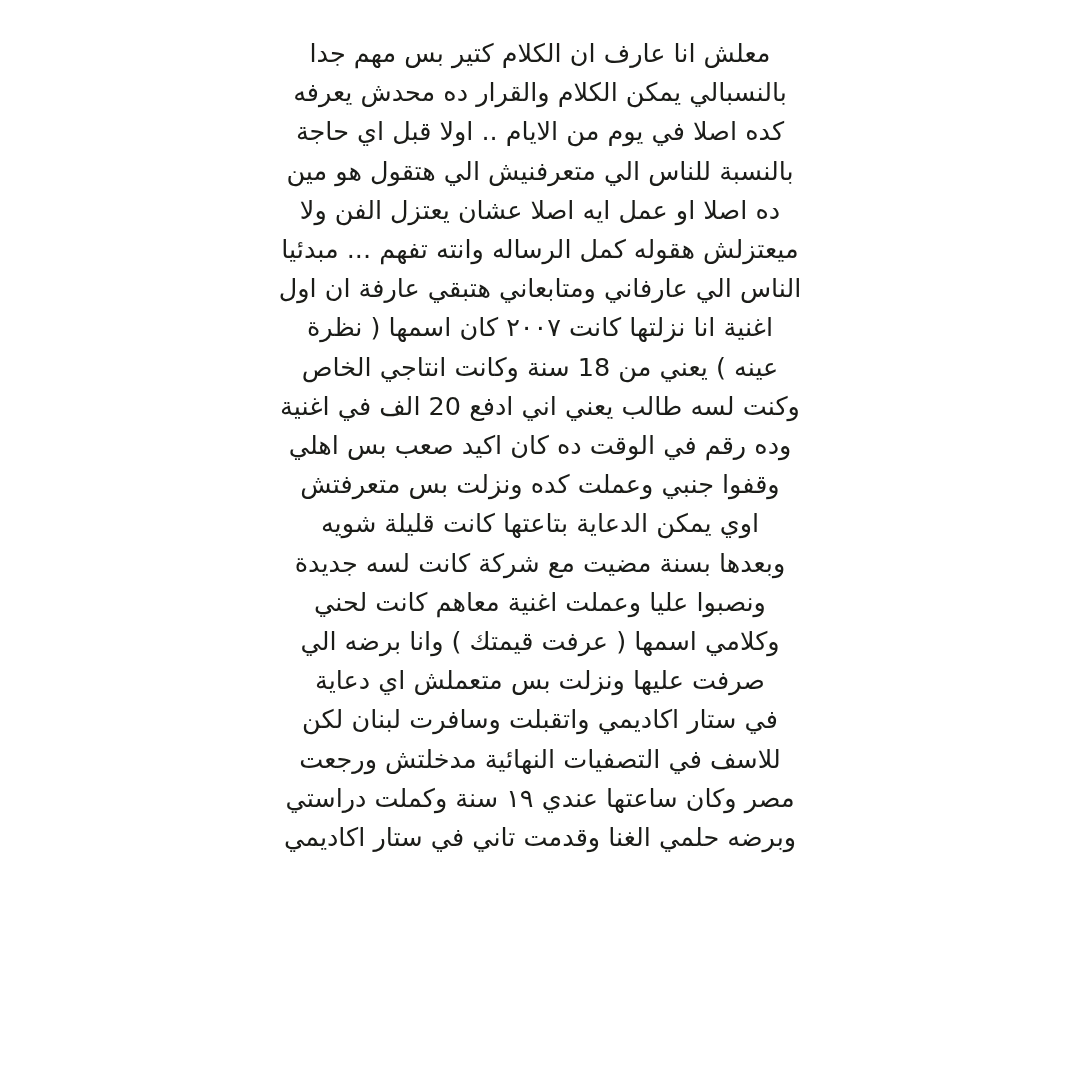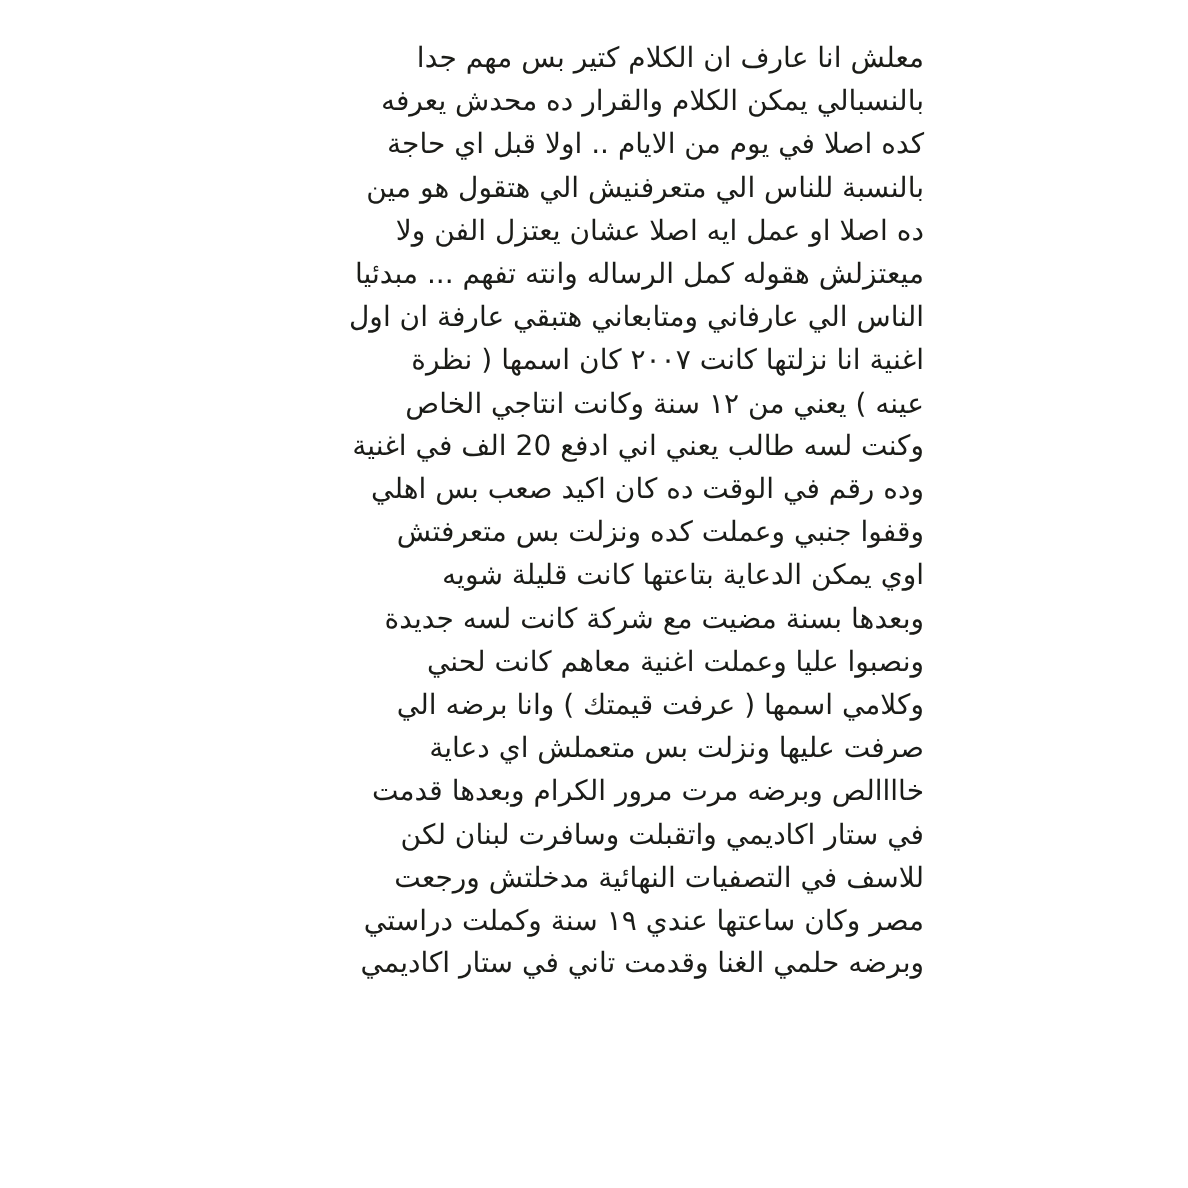--- a/index.html
+++ b/index.html
@@ -23,20 +23,21 @@
     box-sizing: border-box;
     display: flex;
     align-items: flex-start;
     justify-content: center;
     padding-top: 34px;
   }
 
   .text-block {
     width: 600px;
     direction: rtl;
+    text-align: center;
     unicode-bidi: isolate;
   }
 
   .text-line {
     display: block;
     font-size: 25.5px;
     line-height: 39.2px;
     color: #1b1c18;
     letter-spacing: 0;
     white-space: nowrap;
@@ -52,28 +53,27 @@
 <div class="post-canvas" style="background: rgb(255, 255, 255);">
   <div class="text-block" id="text-body">
       <span class="text-line" style="color: rgb(27, 28, 24);">معلش انا عارف ان الكلام كتير بس مهم جدا</span>
       <span class="text-line" style="color: rgb(27, 28, 24);">بالنسبالي يمكن الكلام والقرار ده محدش يعرفه</span>
       <span class="text-line" style="color: rgb(27, 28, 24);">كده اصلا في يوم من الايام .. اولا قبل اي حاجة</span>
       <span class="text-line" style="color: rgb(27, 28, 24);">بالنسبة للناس الي متعرفنيش الي هتقول هو مين</span>
       <span class="text-line" style="color: rgb(27, 28, 24);">ده اصلا او عمل ايه اصلا عشان يعتزل الفن ولا</span>
       <span class="text-line" style="color: rgb(27, 28, 24);">ميعتزلش هقوله كمل الرساله وانته تفهم ... مبدئيا</span>
       <span class="text-line" style="color: rgb(27, 28, 24);">الناس الي عارفاني ومتابعاني هتبقي عارفة ان اول</span>
       <span class="text-line" style="color: rgb(27, 28, 24);">اغنية انا نزلتها كانت ٢٠٠٧ كان اسمها ( نظرة</span>
-      <span class="text-line" style="color: rgb(27, 28, 24);">عينه ) يعني من ١٢ سنة وكانت انتاجي الخاص</span>
+      <span class="text-line" style="color: rgb(27, 28, 24);">عينه ) يعني من 18 سنة وكانت انتاجي الخاص</span>
       <span class="text-line" style="color: rgb(27, 28, 24);">وكنت لسه طالب يعني اني ادفع 20 الف في اغنية</span>
       <span class="text-line" style="color: rgb(27, 28, 24);">وده رقم في الوقت ده كان اكيد صعب بس اهلي</span>
       <span class="text-line" style="color: rgb(27, 28, 24);">وقفوا جنبي وعملت كده ونزلت بس متعرفتش</span>
       <span class="text-line" style="color: rgb(27, 28, 24);">اوي يمكن الدعاية بتاعتها كانت قليلة شويه</span>
       <span class="text-line" style="color: rgb(27, 28, 24);">وبعدها بسنة مضيت مع شركة كانت لسه جديدة</span>
       <span class="text-line" style="color: rgb(27, 28, 24);">ونصبوا عليا وعملت اغنية معاهم كانت لحني</span>
       <span class="text-line" style="color: rgb(27, 28, 24);">وكلامي اسمها ( عرفت قيمتك ) وانا برضه الي</span>
       <span class="text-line" style="color: rgb(27, 28, 24);">صرفت عليها ونزلت بس متعملش اي دعاية</span>
-      <span class="text-line" style="color: rgb(27, 28, 24);">خاااالص وبرضه مرت مرور الكرام وبعدها قدمت</span>
       <span class="text-line" style="color: rgb(27, 28, 24);">في ستار اكاديمي واتقبلت وسافرت لبنان لكن</span>
       <span class="text-line" style="color: rgb(27, 28, 24);">للاسف في التصفيات النهائية مدخلتش ورجعت</span>
       <span class="text-line" style="color: rgb(27, 28, 24);">مصر وكان ساعتها عندي ١٩ سنة وكملت دراستي</span>
       <span class="text-line" style="color: rgb(27, 28, 24);">وبرضه حلمي الغنا وقدمت تاني في ستار اكاديمي</span>
     </div>
 </div>
 
 </body></html>

